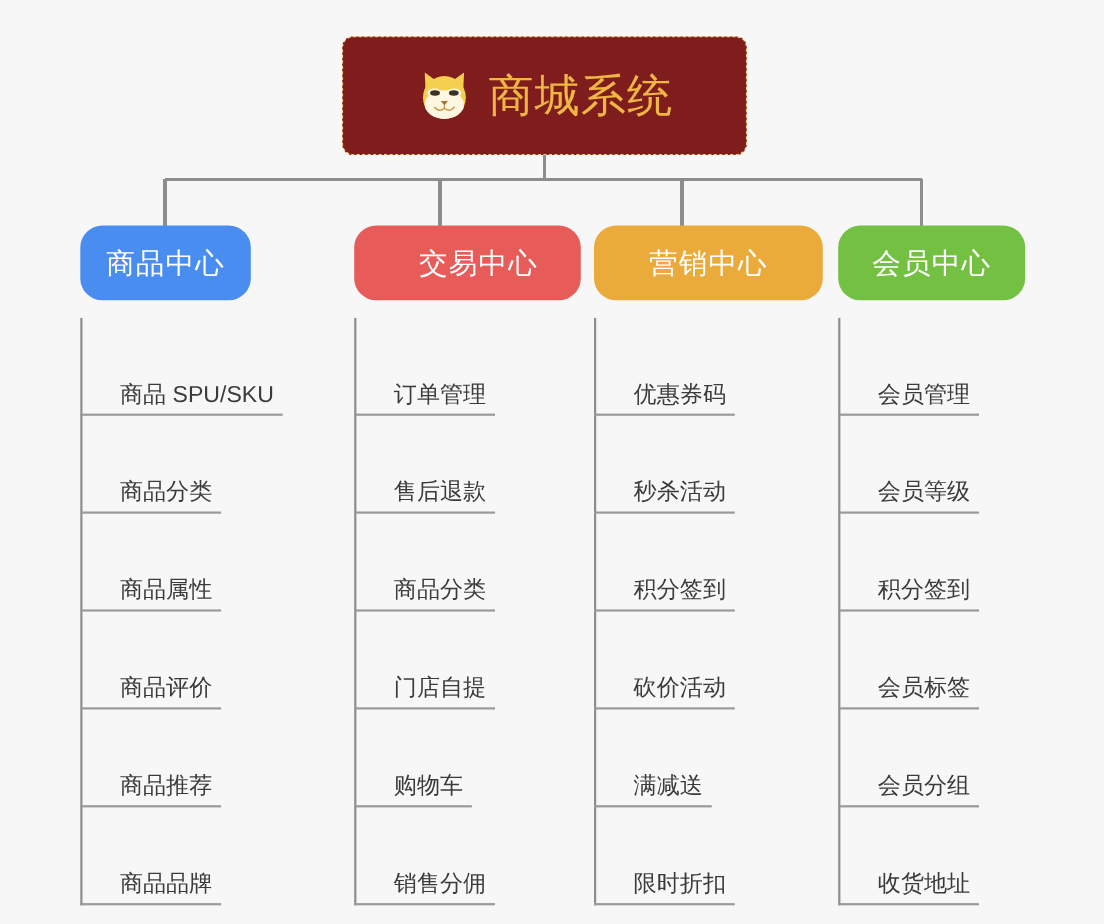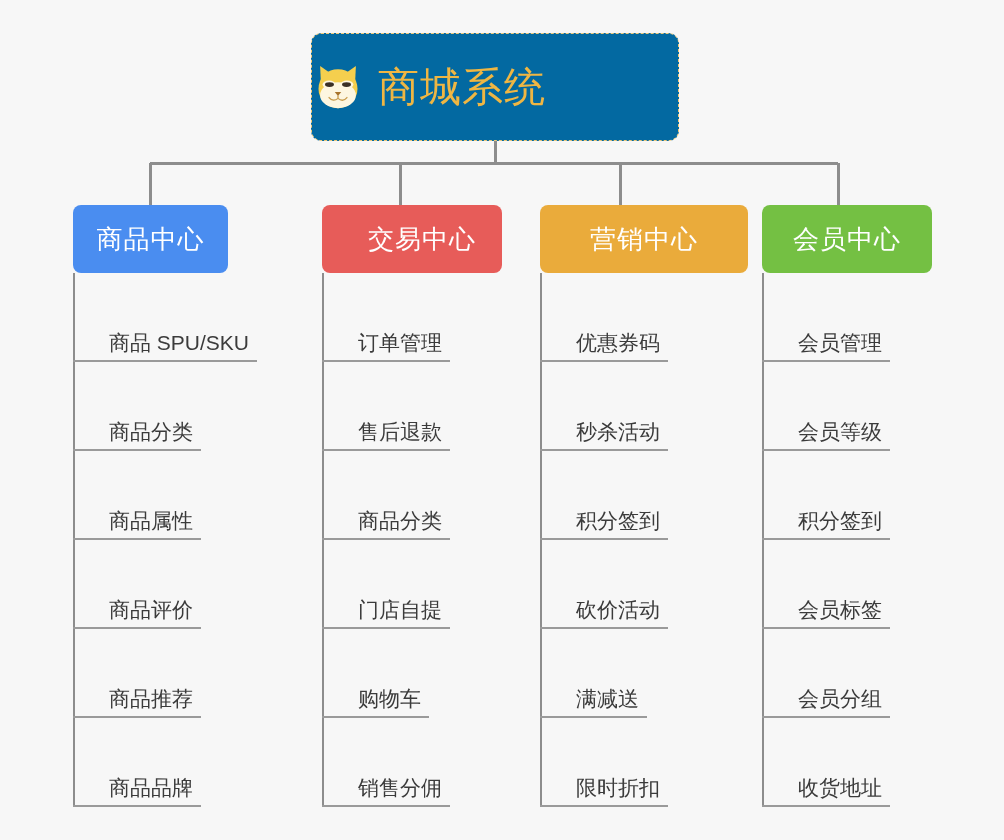--- a/index.html
+++ b/index.html
@@ -20,27 +20,27 @@
     height: 840px;
   }
 
   
   .root-node {
     position: absolute;
     left: 311px;
     top: 33px;
     width: 368px;
     height: 108px;
-    background: #0369a1;
+    background: #7f1d1d;
     border: 1px dashed #eec97a;
     border-radius: 10px;
     box-sizing: border-box;
     display: flex;
     align-items: center;
-    justify-content: flex-start;
+    justify-content: center;
     gap: 14px;
   }
   .root-emoji {
     width: 52px;
     height: 52px;
     position: relative;
     flex: 0 0 auto;
   }
   .root-emoji svg { display: block; width: 52px; height: 52px; }
   .root-title {
@@ -60,32 +60,32 @@
     pointer-events: none;
   }
 
   
   .col {
     position: absolute;
     top: 205px;
   }
   .cat-box {
     height: 68px;
-    border-radius: 8px;
+    border-radius: 20px;
     display: flex;
     align-items: center;
     justify-content: center;
     color: #ffffff;
     font-size: 26px;
     letter-spacing: 1px;
     box-sizing: border-box;
   }
   .leaf-list {
     position: relative;
-    margin-top: 0;
+    margin-top: 16px;
   }
   
   .leaf-list::before {
     content: "";
     position: absolute;
     left: 0px;
     top: 0;
     bottom: 0;
     width: 2px;
     background: #8d8d8d;
@@ -104,21 +104,21 @@
     padding: 0 8px 7px 36px;
     border-bottom: 2px solid #9a9a9a;
     white-space: nowrap;
     display: inline-block;
   }
 
   
   #col-0 { left: 73px; }
   #col-0 .cat-box { width: 155px; background: #4a8df0; }
   #col-1 { left: 322px; }
-  #col-1 .cat-box { width: 180px; background: #e75c59; padding-left: 20px; }
+  #col-1 .cat-box { width: 206px; background: #e75c59; padding-left: 20px; }
   #col-2 { left: 540px; }
   #col-2 .cat-box { width: 208px; background: #eaab3b; }
   #col-3 { left: 762px; }
   #col-3 .cat-box { width: 170px; background: #74c043; }
 </style>
 </head>
 <body>
 
 <div id="chart">
 

